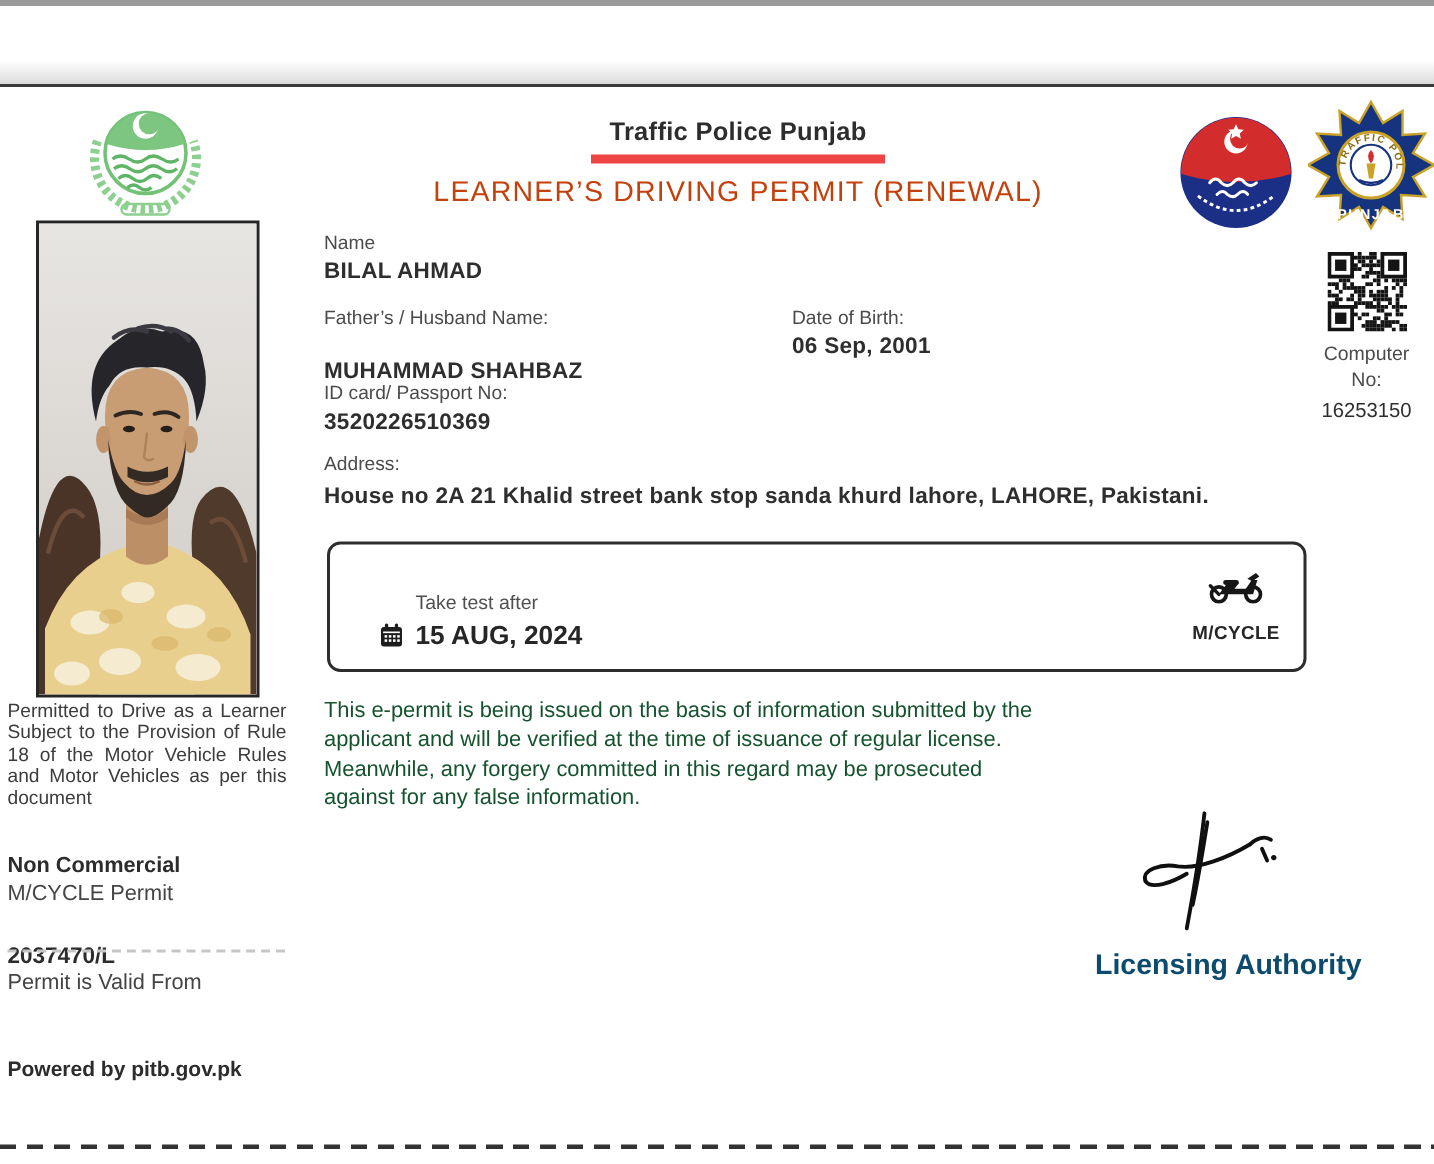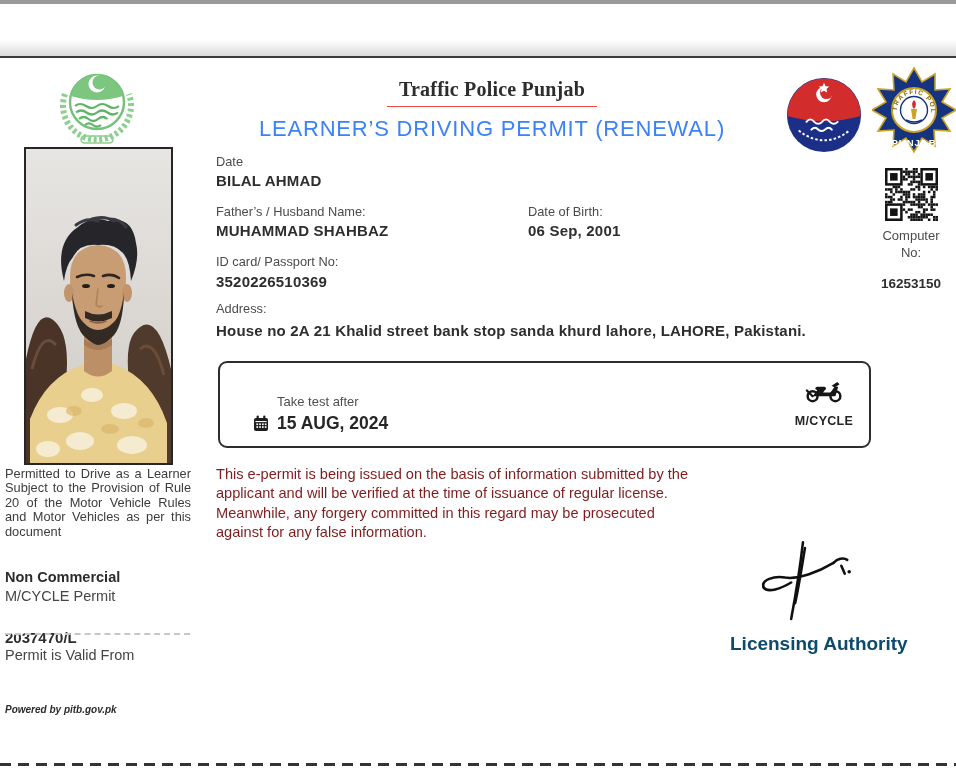--- a/index.html
+++ b/index.html
@@ -6,67 +6,67 @@
   .page{position:relative;width:956px;height:776px;background:#ffffff;overflow:hidden;
         font-family:"Liberation Sans", sans-serif;color:#333;}
 
   .top-bar{position:absolute;left:0;top:0;width:956px;height:4px;background:#9a9a9a;}
   .card-shadow{position:absolute;left:0;top:40px;width:956px;height:16px;
                background:linear-gradient(to bottom,rgba(0,0,0,0),rgba(0,0,0,0.14));}
   .card-top-edge{position:absolute;left:0;top:56px;width:956px;height:2px;background:#3c3c3c;}
 
   
   .header{position:absolute;left:242px;top:78px;width:500px;text-align:center;}
-  .title{display:inline-block;font-size:20px;font-weight:bold;color:#2d2d2d;
-         letter-spacing:.2px;border-bottom:1px solid #ef4444;padding:0 12px 5px 12px;font-family:Liberation Serif, serif;}
-  .subtitle{margin-top:9px;font-size:22px;letter-spacing:.8px;color:#3b82f6;}
+  .title{display:inline-block;font-size:17px;font-weight:bold;color:#2d2d2d;
+         letter-spacing:.2px;border-bottom:6px solid #ef4444;padding:0 12px 5px 12px;}
+  .subtitle{margin-top:9px;font-size:19px;letter-spacing:.8px;color:#c2410c;}
 
   .logo{position:absolute;}
   .logo-govt{left:57px;top:64px;}
   .logo-police{left:785px;top:76px;}
   .logo-badge{left:872px;top:64px;}
 
   
   .photo{position:absolute;left:24px;top:147px;width:145px;height:314px;border:2px solid #262626;}
 
   
   .lbl{position:absolute;font-size:12.8px;color:#4b4b4b;}
   .val{position:absolute;font-size:15px;font-weight:bold;color:#2e2e2e;letter-spacing:.2px;}
 
   
   .computer-block{position:absolute;left:872px;top:168px;width:78px;text-align:center;}
   .computer-block .qr{display:block;margin:0 auto;}
   .computer-label{font-size:13px;color:#4b4b4b;margin-top:7px;line-height:16.5px;}
-  .computer-value{font-size:13.5px;font-weight:bold;color:#2e2e2e;margin-top:15px;}
+  .computer-value{font-size:13.5px;font-weight:normal;color:#2e2e2e;margin-top:5px;}
 
   
   .test-box{position:absolute;left:218px;top:361px;width:653px;height:87px;
             border:2px solid #2d2d2d;border-radius:9px;box-sizing:border-box;}
   .test-label{position:absolute;left:57px;top:31px;font-size:13px;color:#4f4f4f;}
   .cal-icon{position:absolute;left:33px;top:52px;}
   .test-date{position:absolute;left:57px;top:50px;font-size:17.5px;font-weight:bold;color:#262626;}
   .vehicle-col{position:absolute;left:566px;top:16px;width:76px;text-align:center;}
   .vehicle-label{font-size:12.5px;font-weight:bold;letter-spacing:.3px;color:#262626;margin-top:7px;}
 
   
   .disclaimer{position:absolute;left:216px;top:465px;width:487px;font-size:14.6px;
-              line-height:19.4px;color:#7f1d1d;}
+              line-height:19.4px;color:#14532d;}
 
   
   .signature{position:absolute;left:742px;top:536px;}
   .sig-label{position:absolute;left:730px;top:633px;width:180px;
              font-size:19px;font-weight:bold;color:#0c4a6e;}
 
   
   .perm-text{position:absolute;left:5px;top:467px;width:186px;font-size:12.8px;
              line-height:14.4px;color:#3c3c3c;text-align:justify;}
   .lp-bold{position:absolute;left:5px;font-size:14.5px;font-weight:bold;color:#2c2c2c;}
   .lp-reg{position:absolute;left:5px;font-size:14.5px;color:#454545;}
   .lp-divider{position:absolute;left:5px;top:633px;width:185px;border-top:2px dashed #c6c6c6;}
-  .powered{position:absolute;left:5px;top:704px;font-size:10px;font-weight:bold;color:#2c2c2c;font-style:italic;}
+  .powered{position:absolute;left:5px;top:704px;font-size:14px;font-weight:bold;color:#2c2c2c;}
 
   .cut-line{position:absolute;left:0;top:763px;width:956px;height:3px;
             background:repeating-linear-gradient(90deg,#333 0 11px,transparent 11px 18px);}
 </style>
 </head>
 <body>
 
 <div class="page">
 
   <div class="top-bar"></div>
@@ -166,25 +166,25 @@
       <path d="M77 127 q9 -3 16 2" stroke="#2e2620" stroke-width="2.6" fill="none" stroke-linecap="round"></path>
       <ellipse cx="60" cy="137" rx="4" ry="2.1" fill="#241d18"></ellipse>
       <ellipse cx="85" cy="137" rx="4" ry="2.1" fill="#241d18"></ellipse>
       <path d="M72 140 L70 156 q2.5 3 6 1" stroke="#b08257" stroke-width="1.6" fill="none" stroke-linecap="round"></path>
       <path d="M46 144 Q48 180 60 189 Q68 196 72 196 Q78 196 85 189 Q97 180 98 144 Q95 166 88 173 Q80 181 72 181 Q64 181 57 173 Q50 166 46 144 Z" fill="#332a23"></path>
       <path d="M59 162 Q72 169 86 162 L86 169 Q72 176 59 169 Z" fill="#332a23"></path>
       <path d="M64 172 q8 4 16 0" stroke="#8c5d42" stroke-width="1.6" fill="none" stroke-linecap="round"></path>
     </svg>
   </div>
 
-  <div class="lbl" style="left:216px;top:154px">Date</div>
+  <div class="lbl" style="left:216px;top:154px">Name</div>
   <div class="val" style="left:216px;top:172px">BILAL AHMAD</div>
 
   <div class="lbl" style="left:216px;top:204px">Father’s / Husband Name:</div>
-  <div class="val" style="left:216px;top:222px">MUHAMMAD SHAHBAZ</div>
+  <div class="val" style="left:216px;top:239px">MUHAMMAD SHAHBAZ</div>
 
   <div class="lbl" style="left:528px;top:204px">Date of Birth:</div>
   <div class="val" style="left:528px;top:222px">06 Sep, 2001</div>
 
   <div class="lbl" style="left:216px;top:254px">ID card/ Passport No:</div>
   <div class="val" style="left:216px;top:273px">3520226510369</div>
 
   <div class="lbl" style="left:216px;top:301px">Address:</div>
   <div class="val" style="left:216px;top:322px;font-size:15px">House no 2A 21 Khalid street bank stop sanda khurd lahore, LAHORE, Pakistani.</div>
 
@@ -407,21 +407,21 @@
         <path d="M22 52 C19 44 33 40 44 42 C58 44 78 36 93 27"></path>
         <path d="M22 52 C26 58 40 53 50 47"></path>
         <path d="M93 27 C97 23 103 21 107 24"></path>
         <path d="M101 30 l3.5 8"></path>
       </g>
       <circle cx="109" cy="36" r="1.8" fill="#101010"></circle>
     </svg>
   </div>
   <div class="sig-label">Licensing Authority</div>
 
-  <div class="perm-text">Permitted to Drive as a Learner Subject to the Provision of Rule 20 of the Motor Vehicle Rules and Motor Vehicles as per this document</div>
+  <div class="perm-text">Permitted to Drive as a Learner Subject to the Provision of Rule 18 of the Motor Vehicle Rules and Motor Vehicles as per this document</div>
   <div class="lp-bold" style="top:569px">Non Commercial</div>
   <div class="lp-reg" style="top:588px">M/CYCLE Permit</div>
   <div class="lp-bold" style="top:629px;font-size:15px">2037470/L</div>
   <div class="lp-divider"></div>
   <div class="lp-reg" style="top:647px">Permit is Valid From</div>
   <div class="powered">Powered by pitb.gov.pk</div>
 
   <div class="cut-line"></div>
 </div>
 

